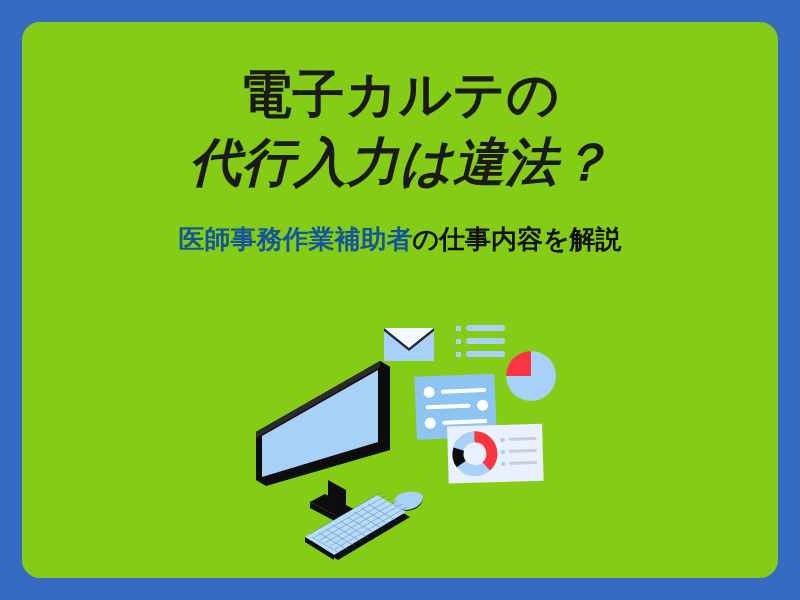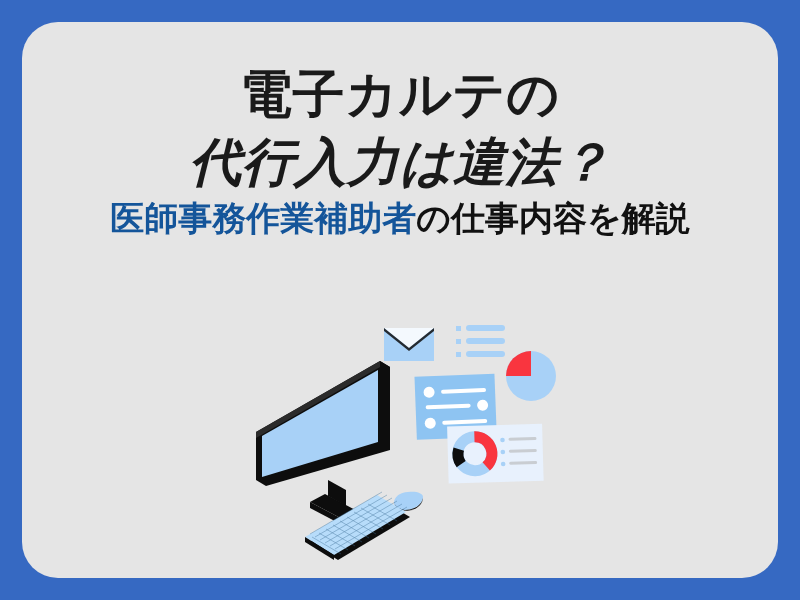--- a/index.html
+++ b/index.html
@@ -48,23 +48,23 @@
     color: #1a1a1a;
     font-weight: 700;
     font-size: 52px;
     line-height: 68px;
     letter-spacing: 0.5px;
     white-space: nowrap;
   }
 
   #subtitle {
     display: block;
-    margin-top: 0;
+    margin-top: 21px;
     font-weight: 700;
-    font-size: 34px;
+    font-size: 26px;
     line-height: 44px;
     white-space: nowrap;
     color: #111111;
   }
   #subtitle .hl {
     color: #14559a;
   }
   #subtitle .rest {
     color: #111111;
   }
@@ -81,21 +81,21 @@
     display: block;
     width: 330px;
     height: 290px;
   }
 </style>
 </head>
 <body>
 
 <div id="eyecatch" style="background: rgb(54, 105, 194);">
 
-  <div id="card" style="background: #e5e5e5;">
+  <div id="card" style="background: #84cc16; border-radius: 18px;">
 
     <div id="headline">
 
       <span class="title-line" style="color: rgb(26, 26, 26);">電子カルテの</span>
 
       <span class="title-line" style="color: rgb(26, 26, 26); font-style: italic;">代行入力は違法？</span>
 
       <span id="subtitle"><span class="hl" style="color: rgb(20, 85, 154);">医師事務作業補助者</span><span class="rest" style="color: rgb(17, 17, 17);">の仕事内容を解説</span></span>
 
     </div>

